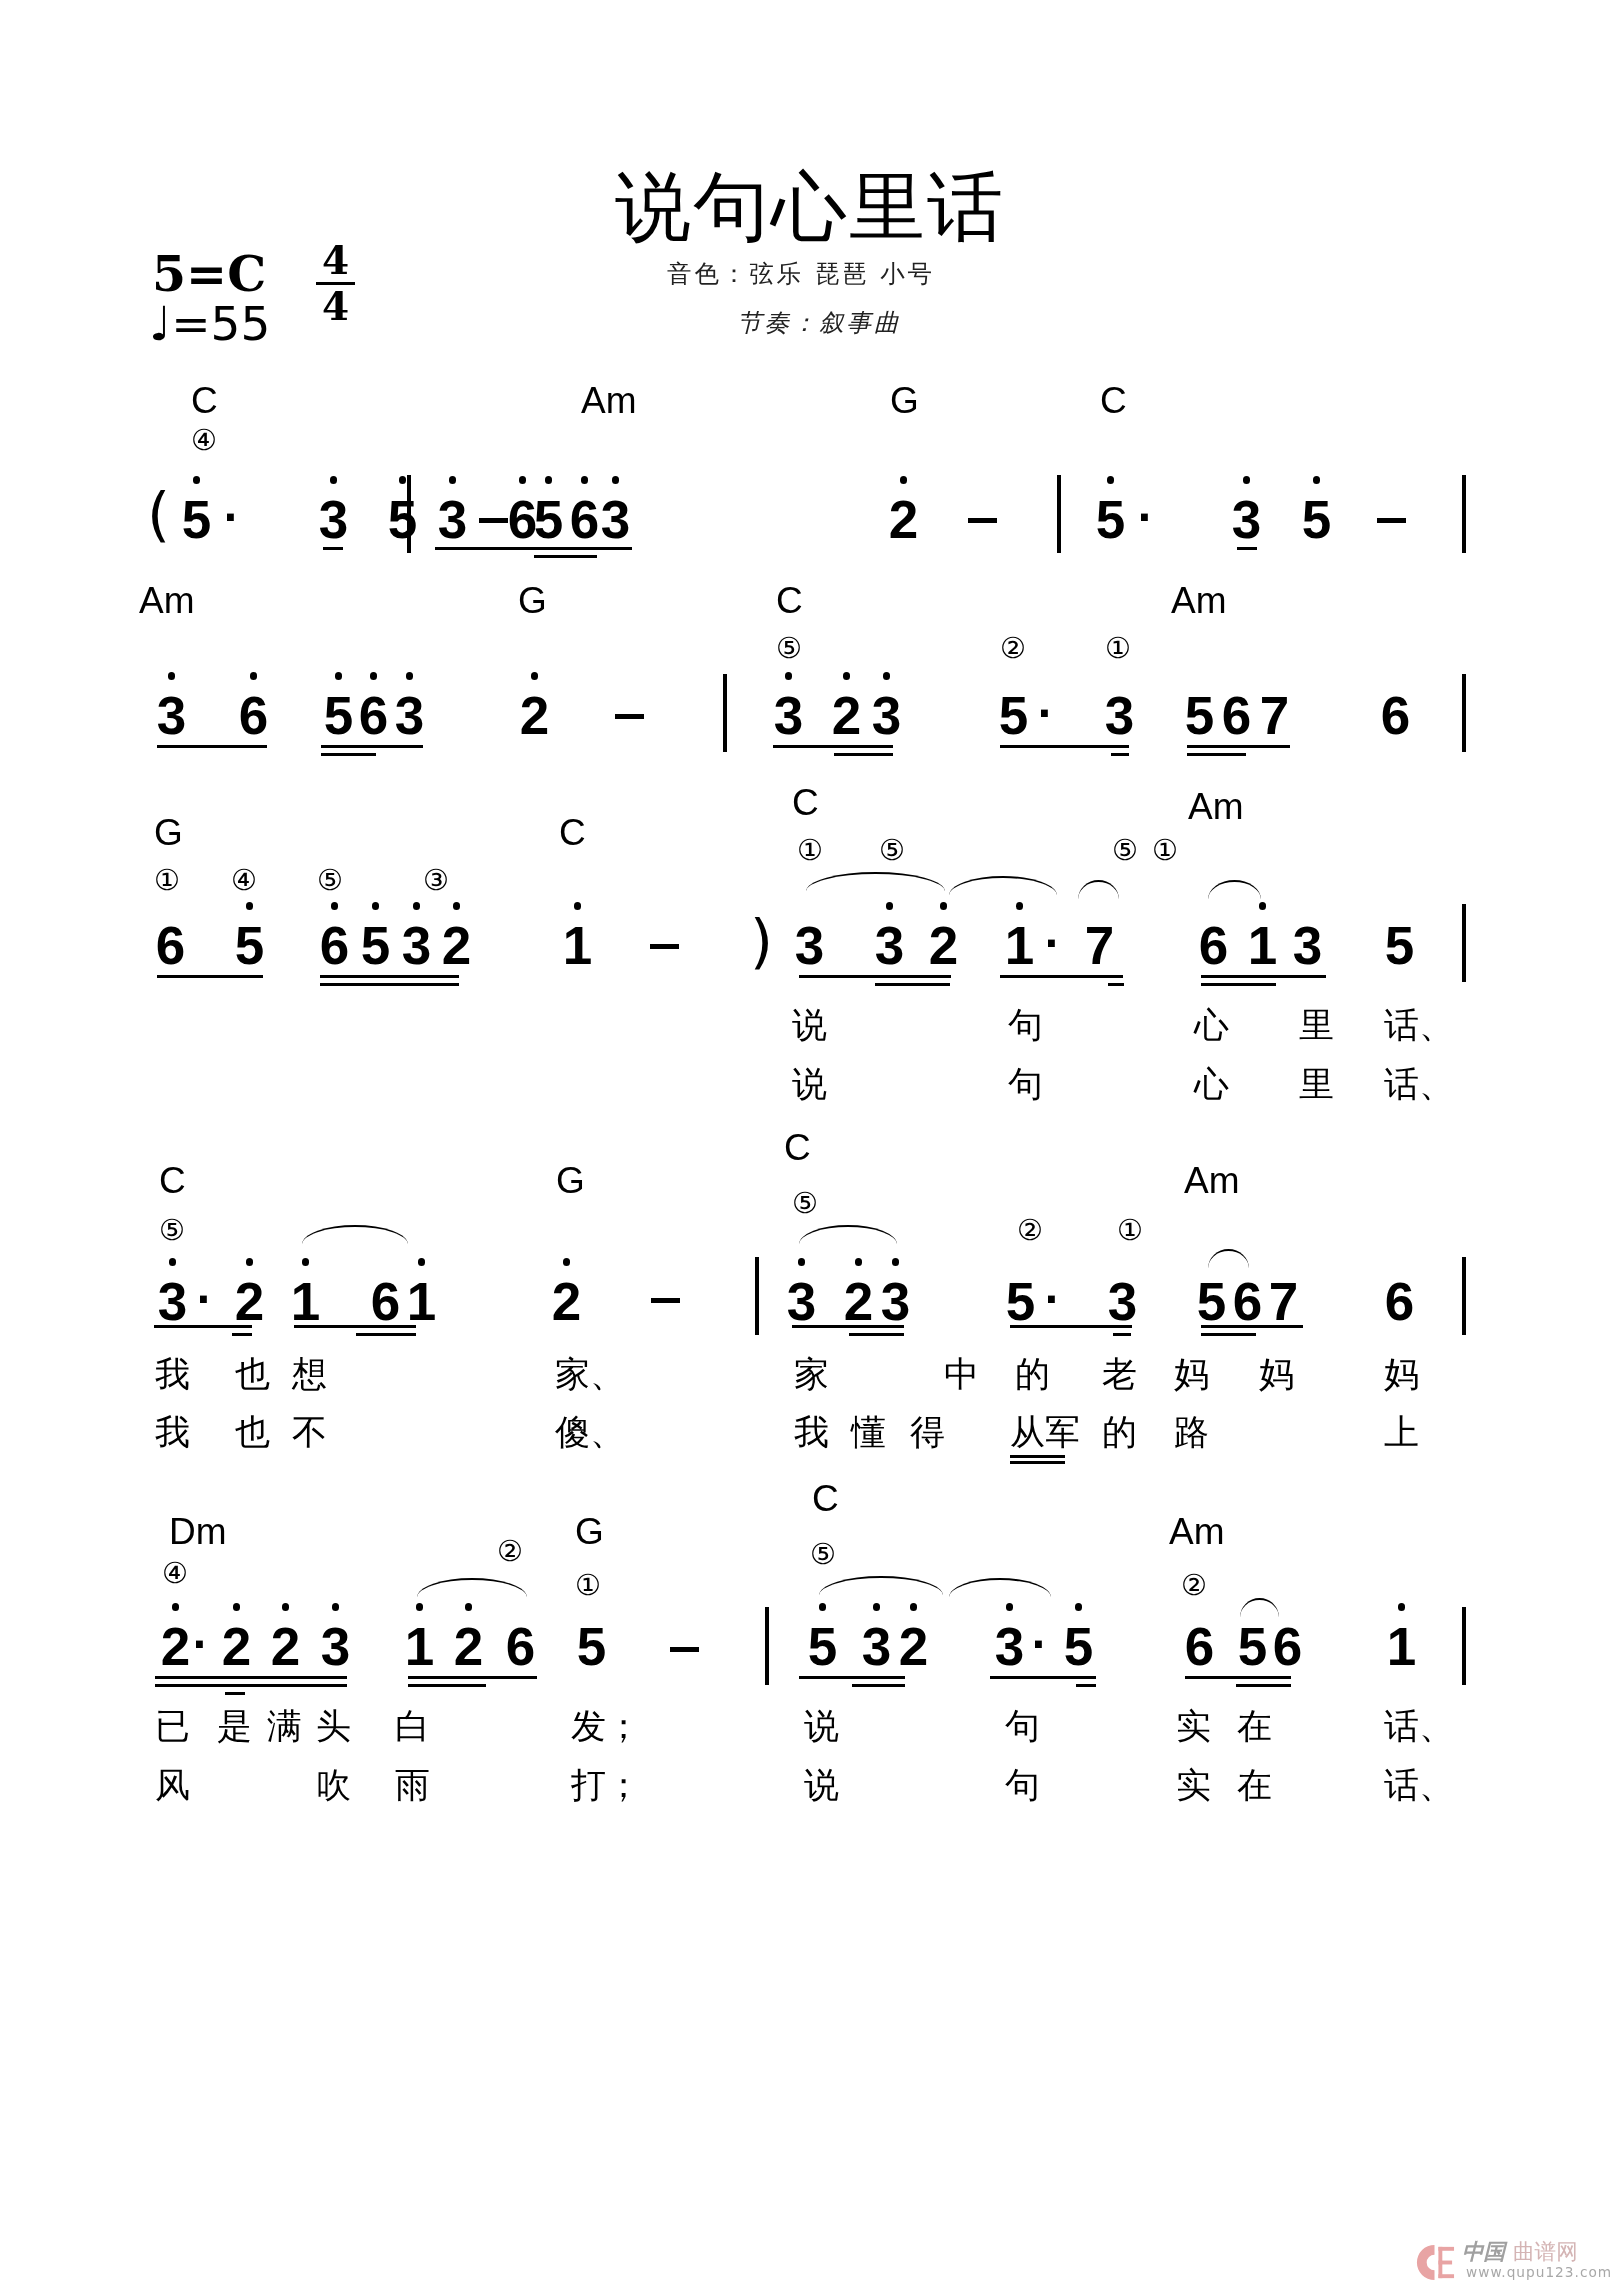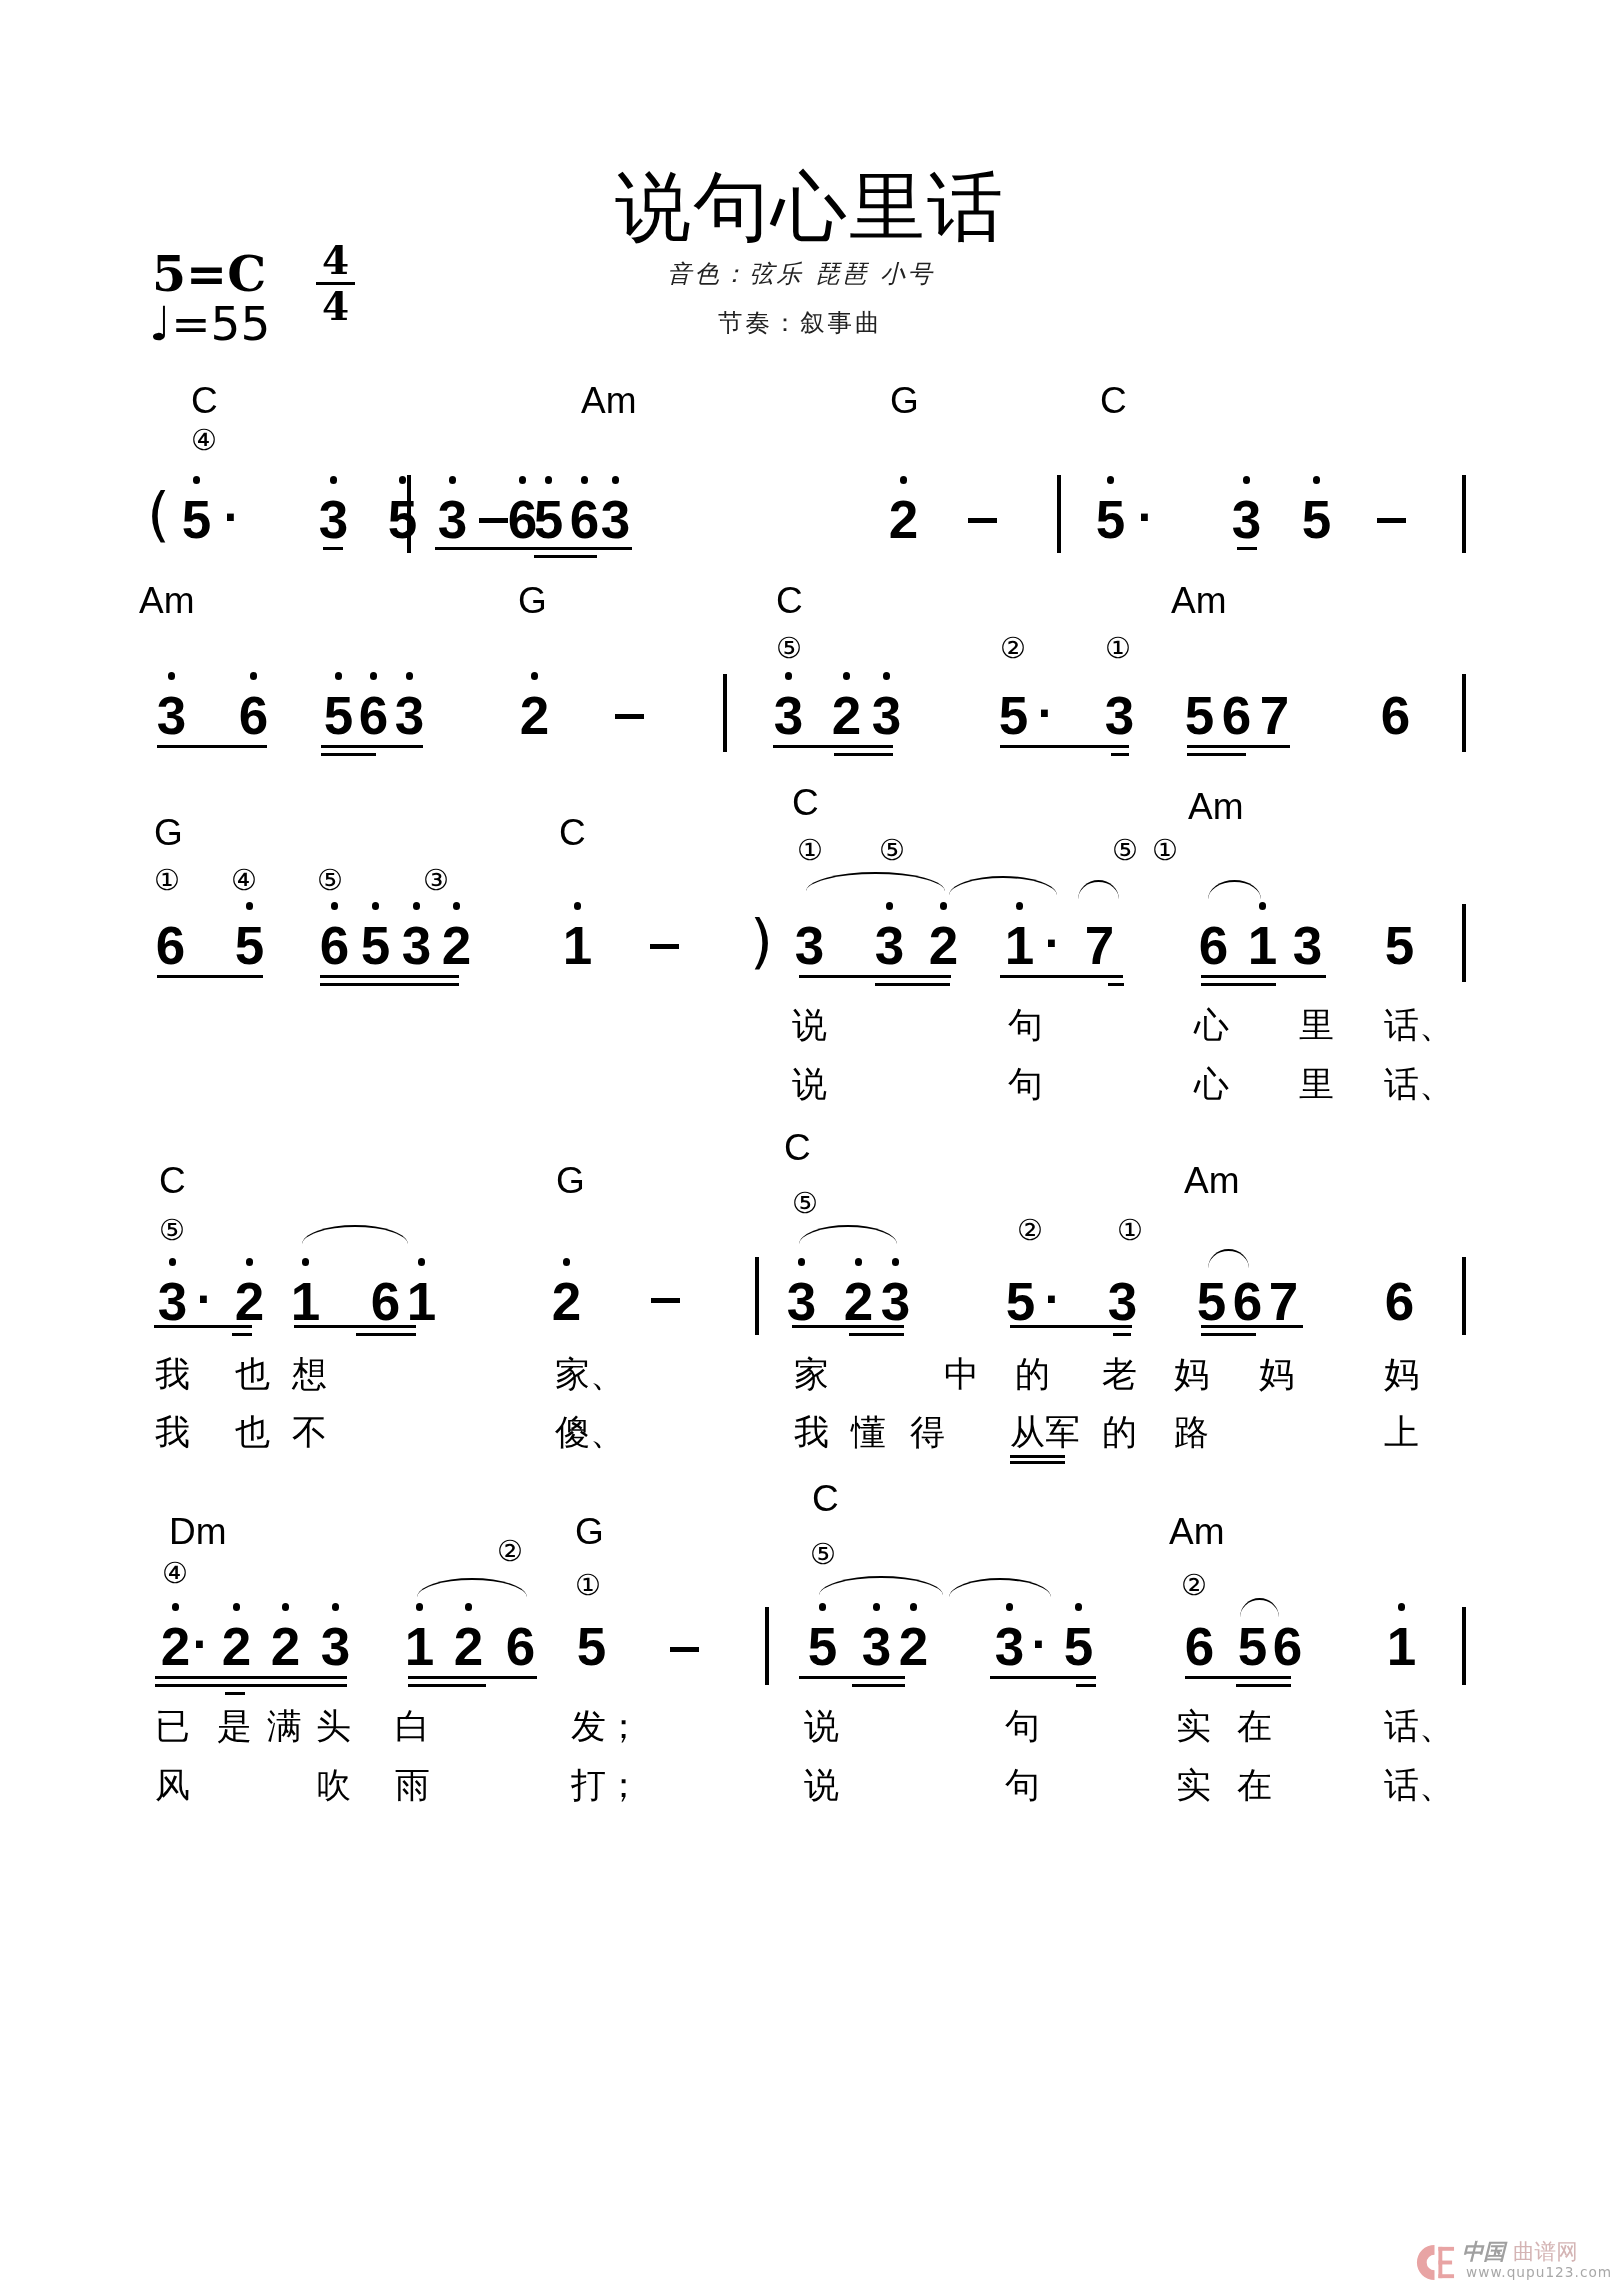--- a/index.html
+++ b/index.html
@@ -30,22 +30,22 @@
 <div class="abs title">说句心里话</div>
 
 <div class="abs keysig" style="left:152px; top:245px;">5=C</div>
 <div class="abs tempo" style="left:149px; top:296px;">♩=55</div>
 <div class="abs timesig" style="left:316px; top:241px; width:39px;">
   <div>4</div>
   <div class="bar"></div>
   <div>4</div>
 </div>
 
-<div class="abs subtitle" style="left:667px; top:257px;font-style:italic;">音色：弦乐 琵琶 小号</div>
-<div class="abs subtitle" style="left:718px; top:306px;">节奏：叙事曲</div>
+<div class="abs subtitle" style="left:667px; top:257px;">音色：弦乐 琵琶 小号</div>
+<div class="abs subtitle" style="left:737px; top:306px;font-style:italic;">节奏：叙事曲</div>
 
 <div>
   <div class="abs chord" style="left:191px; top:380px;">C</div>
   <div class="abs chord" style="left:581px; top:380px;">Am</div>
   <div class="abs chord" style="left:890px; top:380px;">G</div>
   <div class="abs chord" style="left:1100px; top:380px;">C</div>
   <div class="abs fing" style="left:191px; top:423px;">④</div>
 
   <div class="abs paren" style="left:147px; top:480px;">(</div>
   <div class="abs note" style="left:179px; top:490px;"><span class="dot-hi"></span>5</div>

